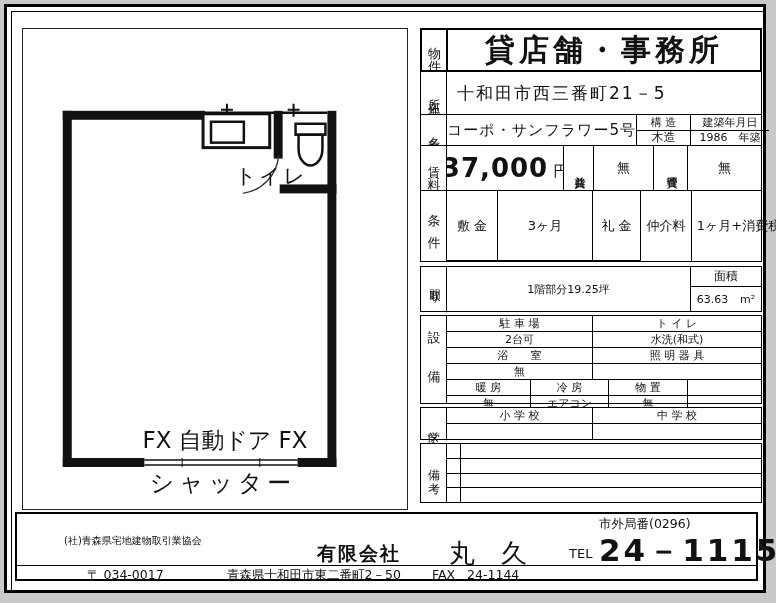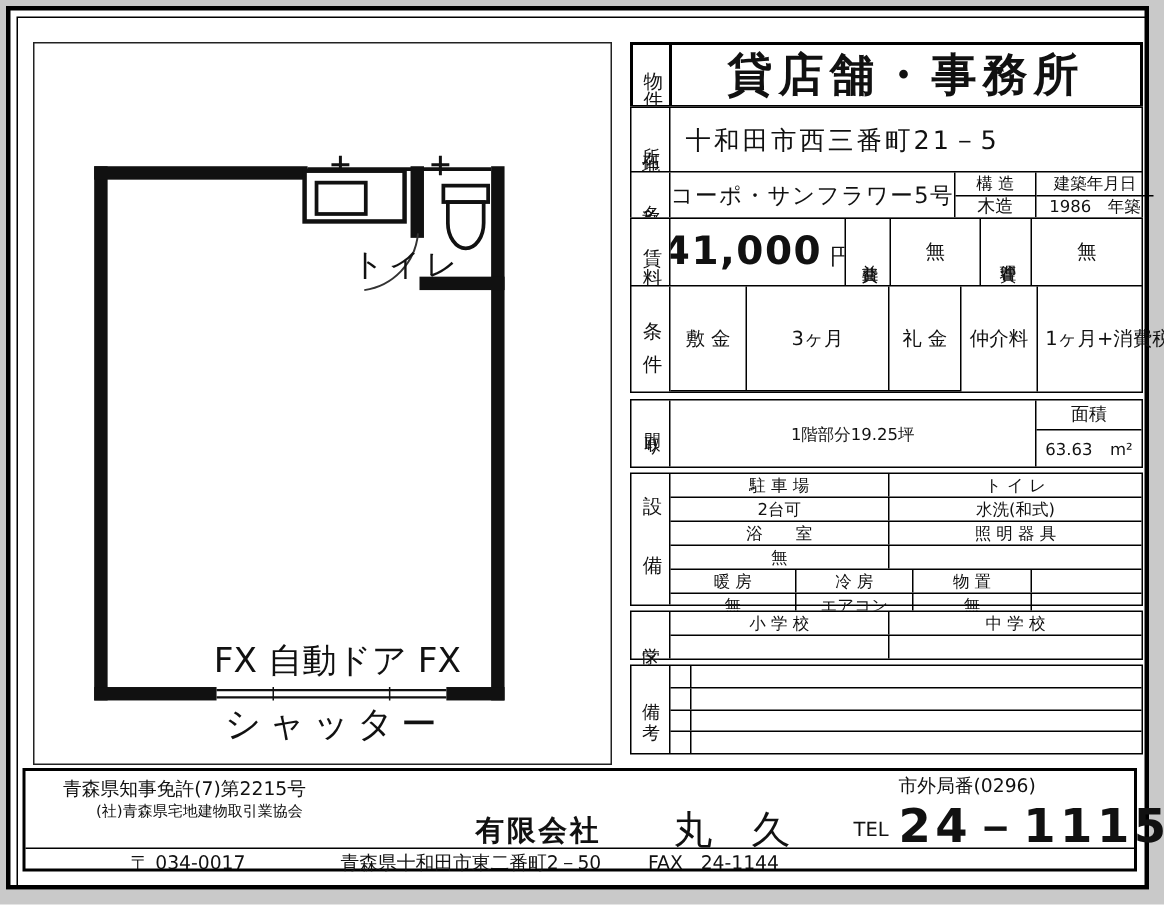--- a/index.html
+++ b/index.html
@@ -129,21 +129,21 @@
         <div class="cell bb hdr" style="flex:1;">建築年月日</div>
         <div class="cell f11" style="flex:1;">1986　年築</div>
       </div>
     </div>
   </div>
 
   <div class="sec" style="top:145px;height:46px;">
     <div class="vlabel" style="letter-spacing:13px;">賃料</div>
     <div class="cells">
       <div class="cell br" style="width:117px;">
-        <span class="rent-num">41,000</span>
+        <span class="rent-num">37,000</span>
         <span class="rent-unit">円</span>
       </div>
       <div class="vmini br" style="width:30px;">共益費</div>
       <div class="cell br f13" style="width:60px;">無</div>
       <div class="vmini br" style="width:34px;">管理費</div>
       <div class="cell f13" style="flex:1;">無</div>
     </div>
   </div>
 
   <div class="sec" style="top:190px;height:72px;">
@@ -242,21 +242,20 @@
         <div class="cell" style="flex:1;"></div>
       </div>
       <div class="rowline">
         <div class="cell br" style="width:14px;"></div>
         <div class="cell" style="flex:1;"></div>
       </div>
     </div>
   </div>
 
   <div class="footer-box">
-    <div class="abs f-license">青森県知事免許(7)第2215号</div>
     <div class="abs f-assoc">(社)青森県宅地建物取引業協会</div>
     <div class="abs f-areacode">市外局番(0296)</div>
     <div class="abs f-coname">丸久</div>
     <div class="abs f-cotype">有限会社</div>
     <div class="abs f-tel-label">TEL</div>
     <div class="abs f-tel">24－1115</div>
     <div class="f-divider"></div>
     <div class="abs f-postal">〒 034-0017</div>
     <div class="abs f-address">青森県十和田市東二番町2－50</div>
     <div class="abs f-fax">

